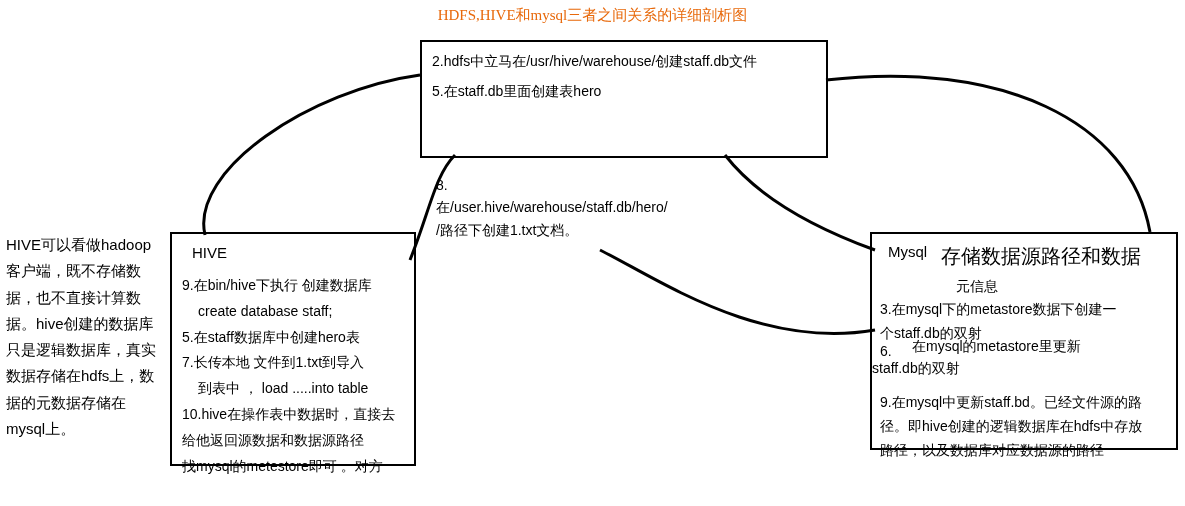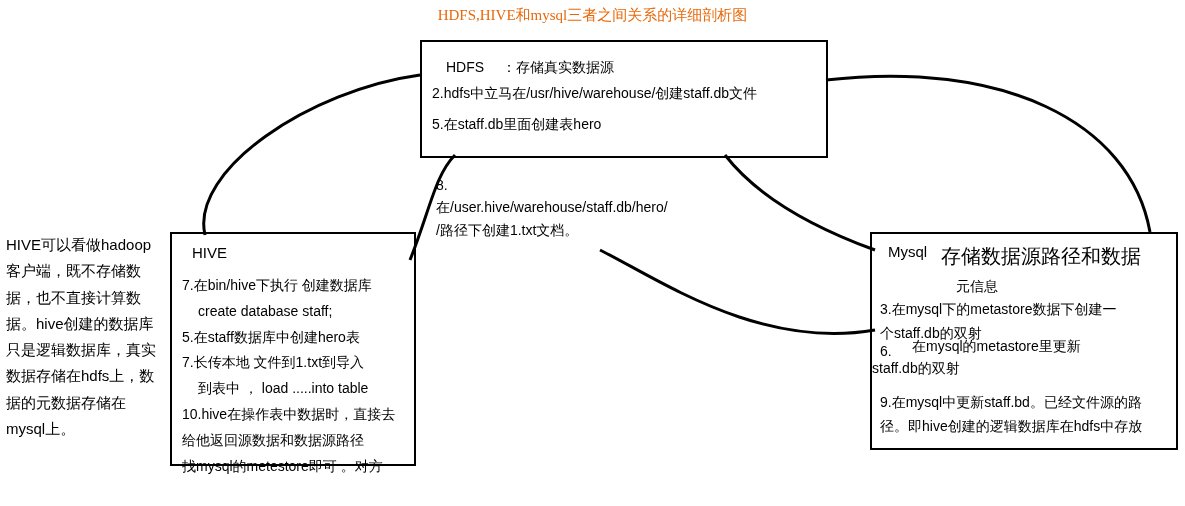--- a/index.html
+++ b/index.html
@@ -126,39 +126,35 @@
   <path d="M 725 155 C 760 200, 820 230, 875 250" stroke="#000" stroke-width="3" fill="none"></path>
 
   <path d="M 826 80 C 1000 60, 1130 120, 1150 232" stroke="#000" stroke-width="3" fill="none"></path>
 
   <path d="M 875 330 C 760 350, 660 280, 600 250" stroke="#000" stroke-width="3" fill="none"></path>
 </svg>
 
 <div class="title">HDFS,HIVE和mysql三者之间关系的详细剖析图</div>
 
 <div class="box box-hdfs">
-  <div class="hdfs-head">
-    <span class="hdfs-label">HDFS</span>
-    <span>：存储真实数据源</span>
-  </div>
   <div>2.hdfs中立马在/usr/hive/warehouse/创建staff.db文件</div>
   <div style="height:8px"></div>
   <div>5.在staff.db里面创建表hero</div>
 </div>
 
 <div class="step8">
   <div>8.</div>
   <div>在/user.hive/warehouse/staff.db/hero/</div>
   <div>/路径下创建1.txt文档。</div>
 </div>
 
 <div class="hive-label">HIVE</div>
 <div class="box box-hive">
   <div class="hive-lines">
-    <div>7.在bin/hive下执行 创建数据库</div>
+    <div>9.在bin/hive下执行 创建数据库</div>
     <div class="indent">create database staff;</div>
     <div>5.在staff数据库中创建hero表</div>
     <div>7.长传本地 文件到1.txt到导入</div>
     <div class="indent">到表中 ， load .....into  table</div>
     <div>10.hive在操作表中数据时，直接去</div>
     <div>给他返回源数据和数据源路径</div>
     <div>找mysql的metestore即可 。对方</div>
   </div>
 </div>
 
@@ -167,19 +163,20 @@
     <span class="mysql-label">Mysql</span>
     <span class="mysql-desc1">存储数据源路径和数据</span>
   </div>
   <div style="padding-left:76px">元信息</div>
   <div class="mysql-lines">
     <div>3.在mysql下的metastore数据下创建一</div>
     <div>个staff.db的双射</div>
     <div style="height:44px"></div>
     <div>9.在mysql中更新staff.bd。已经文件源的路</div>
     <div>径。即hive创建的逻辑数据库在hdfs中存放</div>
+    <div>路径，以及数据库对应数据源的路径</div>
   </div>
 </div>
 <div class="step6-num">6.</div>
 <div class="step6-txt">在mysql的metastore里更新</div>
 <div class="step6-txt2">staff.db的双射</div>
 
 <div class="side-note">HIVE可以看做hadoop客户端，既不存储数据，也不直接计算数据。hive创建的数据库只是逻辑数据库，真实 数据存储在hdfs上，数据的元数据存储在mysql上。</div>
 
 </body></html>

